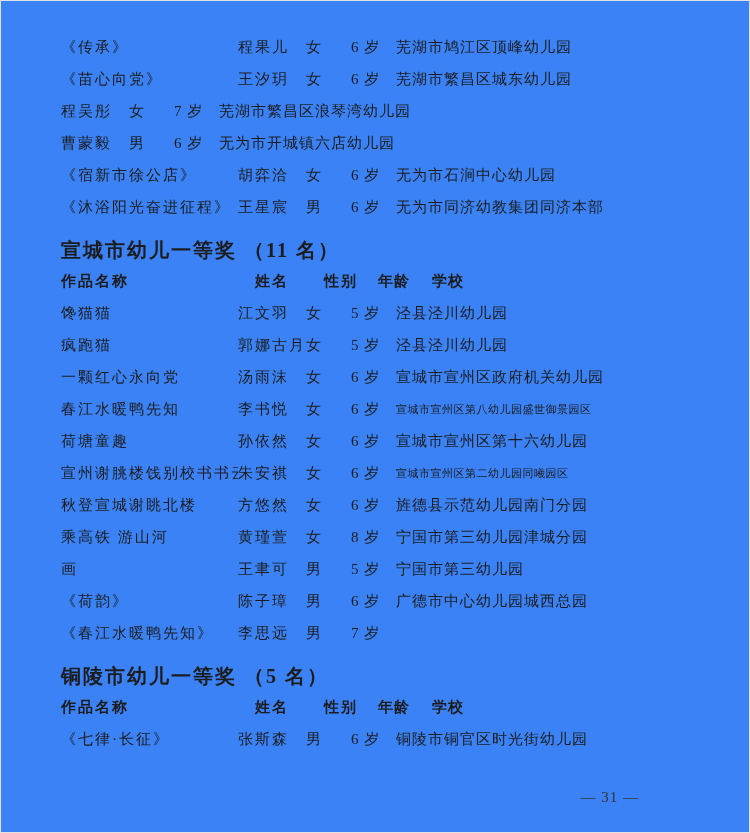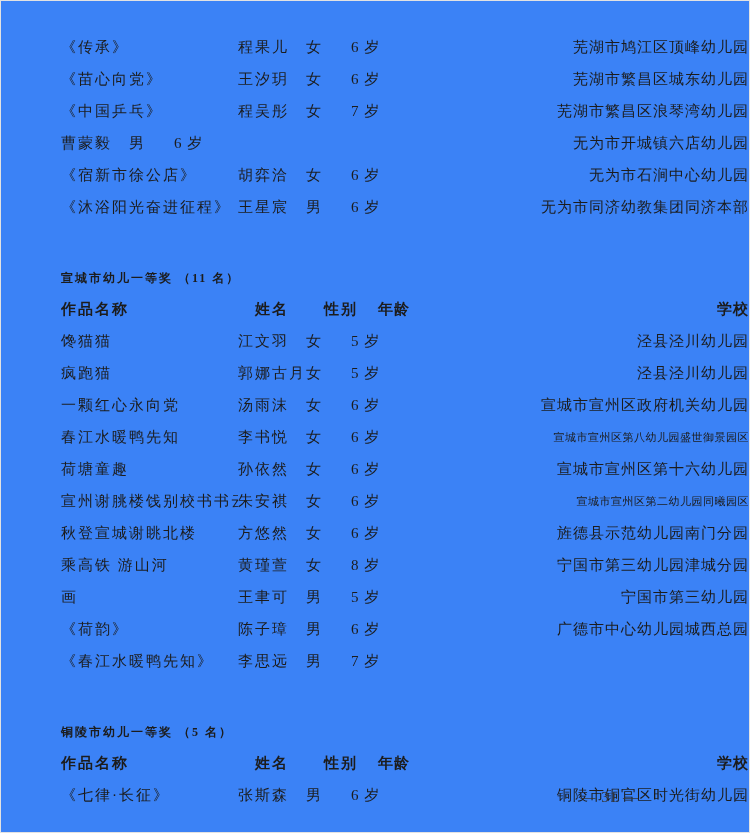--- a/index.html
+++ b/index.html
@@ -26,29 +26,29 @@
     height: 34px;
     font-size: 15px;
     letter-spacing: 2px;
     white-space: nowrap;
   }
   .sec .row { height: 32px; }
   .cell-title  { width: 177px; flex: 0 0 177px; overflow: hidden; }
   .cell-name   { width: 66px;  flex: 0 0 66px;  overflow: hidden; }
   .cell-gender { width: 40px;  flex: 0 0 40px;  padding-left: 2px; box-sizing: border-box; }
   .cell-age    { width: 52px;  flex: 0 0 52px;  padding-left: 7px; box-sizing: border-box; letter-spacing: 1px; }
-  .cell-school { flex: 1 1 auto; letter-spacing: 1px; overflow: hidden; text-align: right; }
+  .cell-school { flex: 1 1 auto; letter-spacing: 1px; overflow: hidden; }
   .cell-school.small { font-size: 11px; letter-spacing: 0.5px; }
   .section-header {
     font-weight: bold;
-    font-size: 12px;
+    font-size: 20px;
     letter-spacing: 2px;
     height: 30px;
     line-height: 30px;
-    margin-top: 40px;
+    margin-top: 12px;
     white-space: nowrap;
   }
   .col-header {
     font-weight: bold;
     height: 33px;
     gap: 9px;
   }
   .col-header .cell-name { padding-left: 8px; box-sizing: border-box; }
   .page-number {
     position: absolute;
@@ -73,21 +73,20 @@
           <span class="cell-school">芜湖市鸠江区顶峰幼儿园</span>
         </div>
         <div class="row">
           <span class="cell-title">《苗心向党》</span>
           <span class="cell-name">王汐玥</span>
           <span class="cell-gender">女</span>
           <span class="cell-age">6 岁</span>
           <span class="cell-school">芜湖市繁昌区城东幼儿园</span>
         </div>
         <div class="row">
-          <span class="cell-title">《中国乒乓》</span>
           <span class="cell-name">程吴彤</span>
           <span class="cell-gender">女</span>
           <span class="cell-age">7 岁</span>
           <span class="cell-school">芜湖市繁昌区浪琴湾幼儿园</span>
         </div>
         <div class="row">
           <span class="cell-name">曹蒙毅</span>
           <span class="cell-gender">男</span>
           <span class="cell-age">6 岁</span>
           <span class="cell-school">无为市开城镇六店幼儿园</span>

